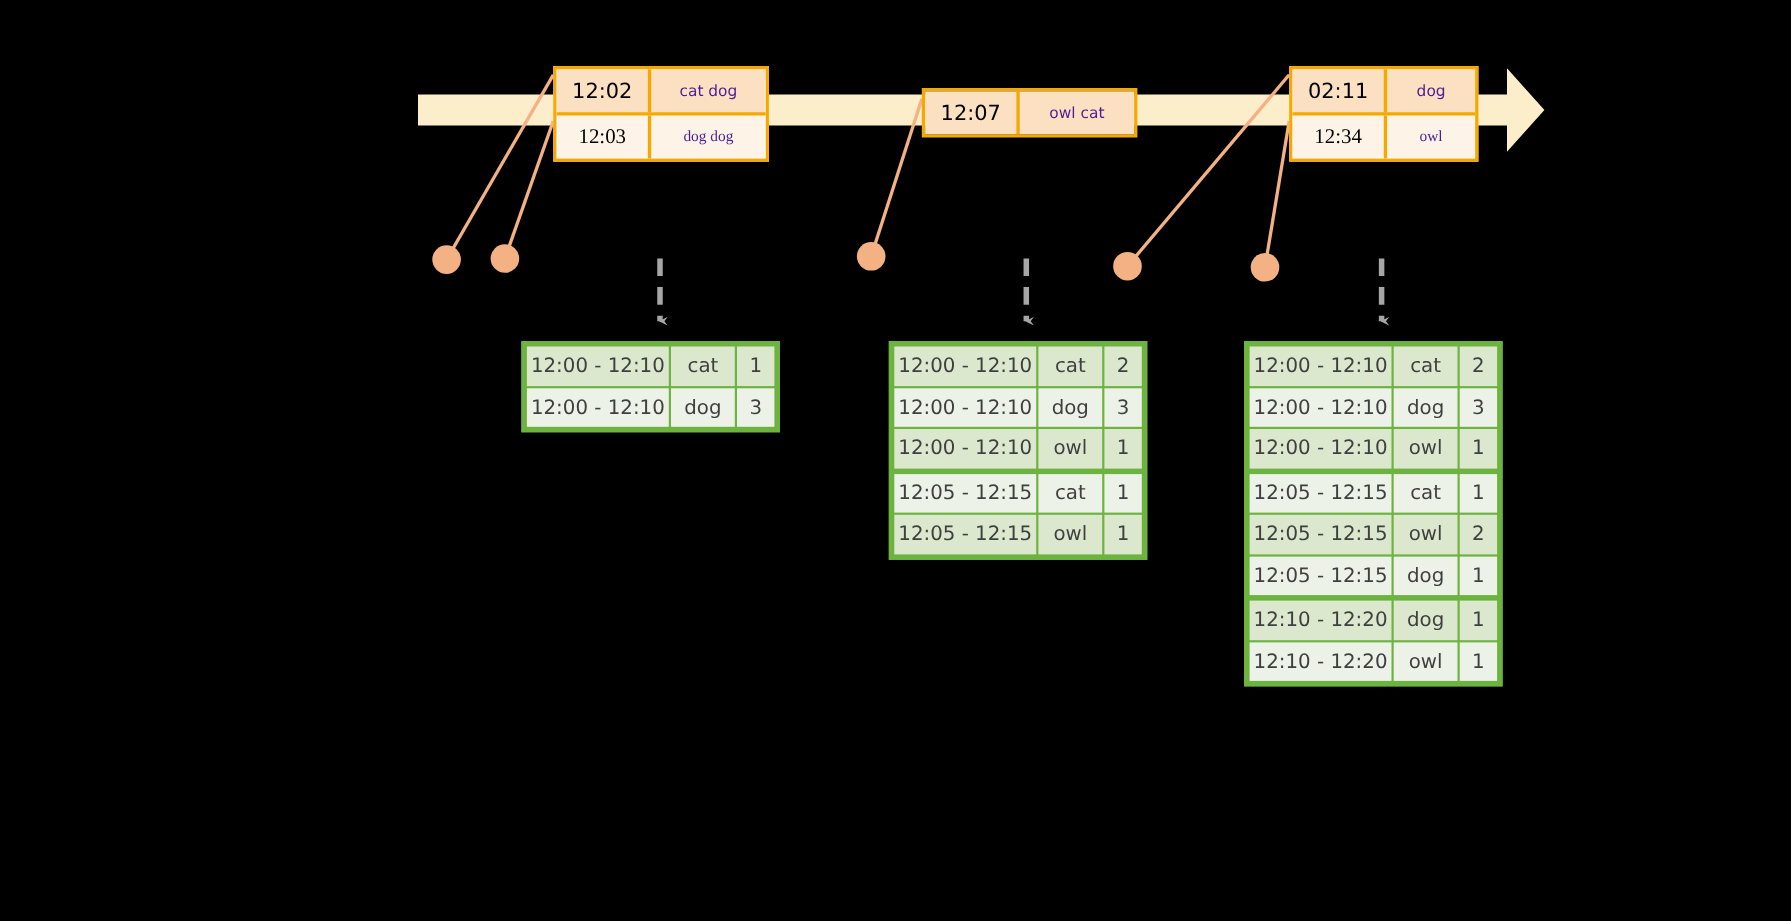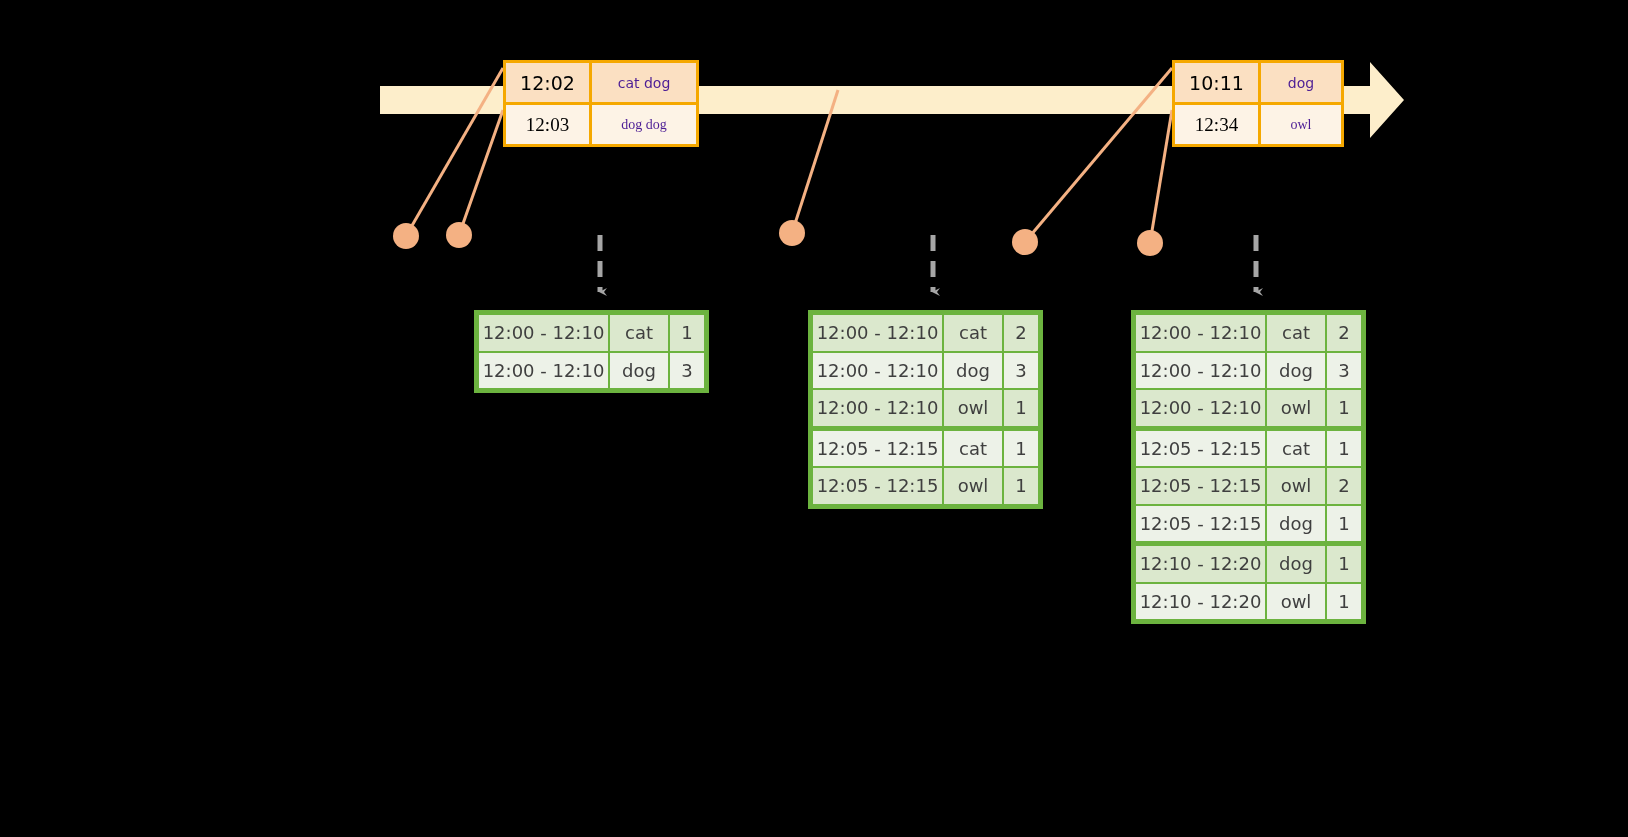--- a/index.html
+++ b/index.html
@@ -133,24 +133,30 @@
     <div class="evt-row top">
       <div class="evt-time">12:02</div>
       <div class="evt-words">cat dog</div>
     </div>
     <div class="evt-row bot">
       <div class="evt-time">12:03</div>
       <div class="evt-words">dog dog</div>
     </div>
   </div>
 
+  <div class="evt-box" style="left:838px; top:80px; width:196px;">
+    <div class="evt-row top">
+      <div class="evt-time">12:07</div>
+      <div class="evt-words">owl cat</div>
+    </div>
+  </div>
 
   <div class="evt-box" style="left:1172px; top:60px; width:172px;">
     <div class="evt-row top">
-      <div class="evt-time">10:11</div>
+      <div class="evt-time">02:11</div>
       <div class="evt-words">dog</div>
     </div>
     <div class="evt-row bot">
       <div class="evt-time">12:34</div>
       <div class="evt-words">owl</div>
     </div>
   </div>
 
   <div class="res-table" style="left:474px; top:310px;">
     <div class="res-row shade">

